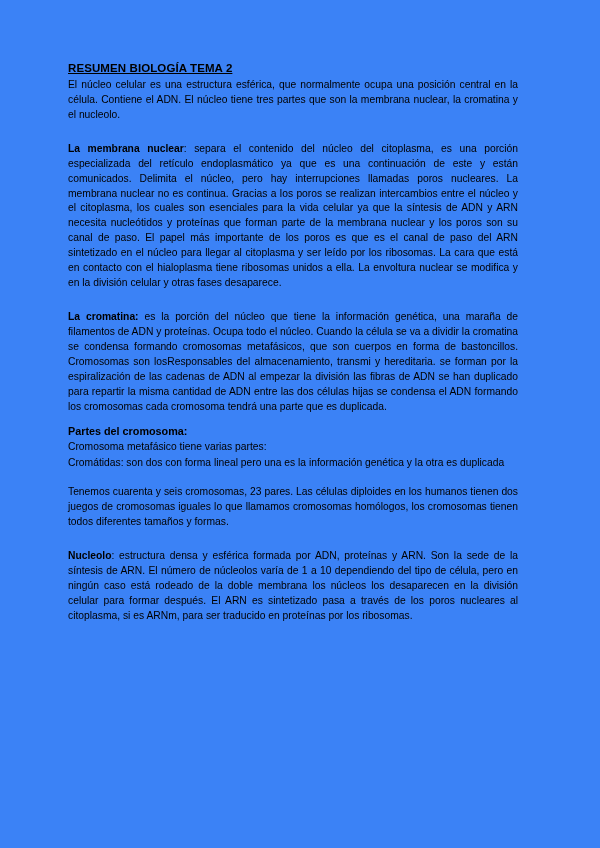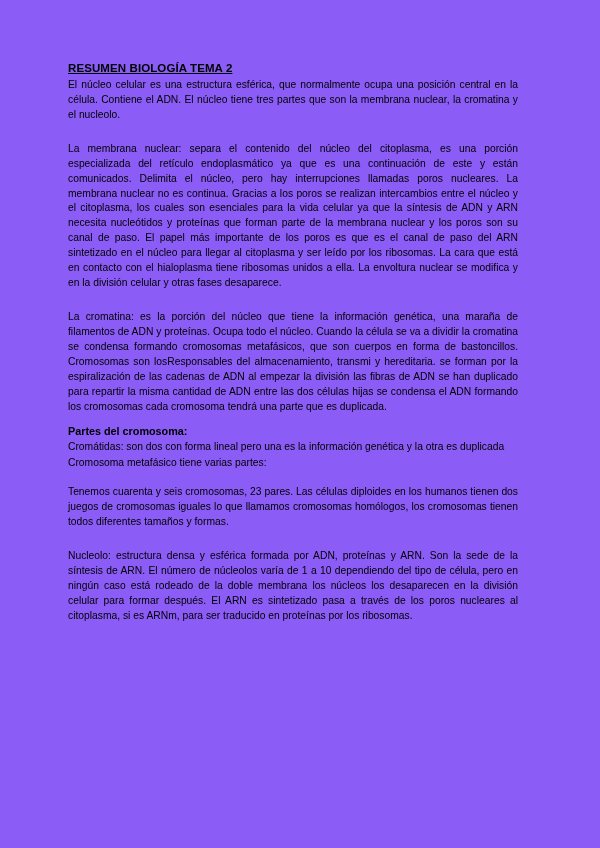--- a/index.html
+++ b/index.html
@@ -11,37 +11,37 @@
     width: 600px;
     height: 848px;
     font-family: "Liberation Sans", sans-serif;
     color: #000000;
   }
   .page {
     box-sizing: border-box;
     width: 600px;
     height: 848px;
     padding: 62px 68px 40px 68px;
-    background: #8b5cf6;
+    background: #3b82f6;
   }
   .doc-title {
     font-size: 11.5px;
     font-weight: bold;
     text-decoration: underline;
     margin: 0 0 4px 0;
     letter-spacing: 0.1px;
   }
   p.para {
     font-size: 10.3px;
     line-height: 1.45;
     text-align: justify;
     margin: 0 14px 11px 0;
   }
   .lead {
-    font-weight: normal;
+    font-weight: bold;
   }
   .section-head {
     font-size: 10.8px;
     font-weight: bold;
     margin: 0 0 3px 0;
   }
   .line {
     font-size: 10.3px;
     line-height: 1.45;
     text-align: justify;
@@ -62,22 +62,22 @@
   <div class="spacer-sm"></div>
 
   <p class="para"><span class="lead">La membrana nuclear</span><span>: separa el contenido del núcleo del citoplasma, es una porción especializada del retículo endoplasmático ya que es una continuación de este y están comunicados. Delimita el núcleo, pero hay interrupciones llamadas poros nucleares. La membrana nuclear no es continua. Gracias a los poros se realizan intercambios entre el núcleo y el citoplasma, los cuales son esenciales para la vida celular ya que la síntesis de ADN y ARN necesita nucleótidos y proteínas que forman parte de la membrana nuclear y los poros son su canal de paso. El papel más importante de los poros es que es el canal de paso del ARN sintetizado en el núcleo para llegar al citoplasma y ser leído por los ribosomas. La cara que está en contacto con el hialoplasma tiene ribosomas unidos a ella. La envoltura nuclear se modifica y en la división celular y otras fases desaparece.</span></p>
 
   <div class="spacer-sm"></div>
 
   <p class="para"><span class="lead">La cromatina:</span><span> es la porción del núcleo que tiene la información genética, una maraña de filamentos de ADN y proteínas. Ocupa todo el núcleo. Cuando la célula se va a dividir la cromatina se condensa formando cromosomas metafásicos, que son cuerpos en forma de bastoncillos. Cromosomas son losResponsables del almacenamiento, transmi y hereditaria.  se forman por la espiralización de las cadenas de ADN al empezar la división las fibras de ADN se han duplicado para repartir la misma cantidad de ADN entre las dos células hijas se condensa el ADN formando los cromosomas cada cromosoma tendrá una parte que es duplicada.</span></p>
 
   <h2 class="section-head">Partes del cromosoma:</h2>
 
+  <p class="line">Cromosoma metafásico tiene varias partes:</p>
   <p class="line">Cromátidas: son dos con forma lineal pero una es la información genética y la otra es duplicada</p>
-  <p class="line">Cromosoma metafásico tiene varias partes:</p>
 
   <div class="spacer-md"></div>
 
   <p class="para">Tenemos cuarenta y seis cromosomas, 23 pares. Las células diploides en los humanos tienen dos juegos de cromosomas iguales lo que llamamos cromosomas homólogos, los cromosomas tienen todos diferentes tamaños y formas.</p>
 
   <div class="spacer-sm"></div>
 
   <p class="para"><span class="lead">Nucleolo</span><span>: estructura densa y esférica formada por ADN, proteínas y ARN. Son la sede de la síntesis de ARN.  El número de núcleolos varía de 1 a 10 dependiendo del tipo de célula, pero en ningún caso está rodeado de la doble membrana los núcleos los desaparecen en la división celular para formar después. El ARN es sintetizado pasa a través de los poros nucleares al citoplasma, si es ARNm,  para ser traducido en proteínas por los ribosomas.</span></p>
 
 </div>

